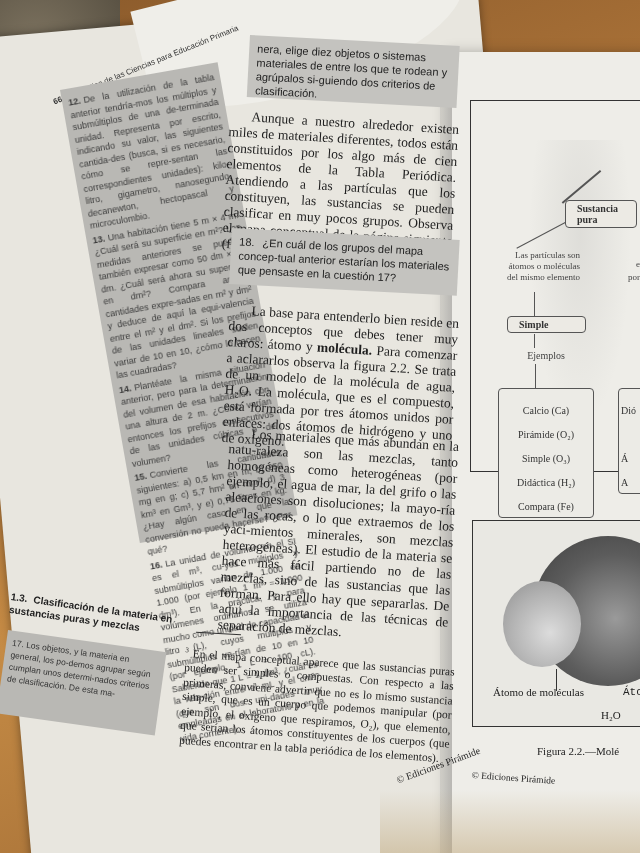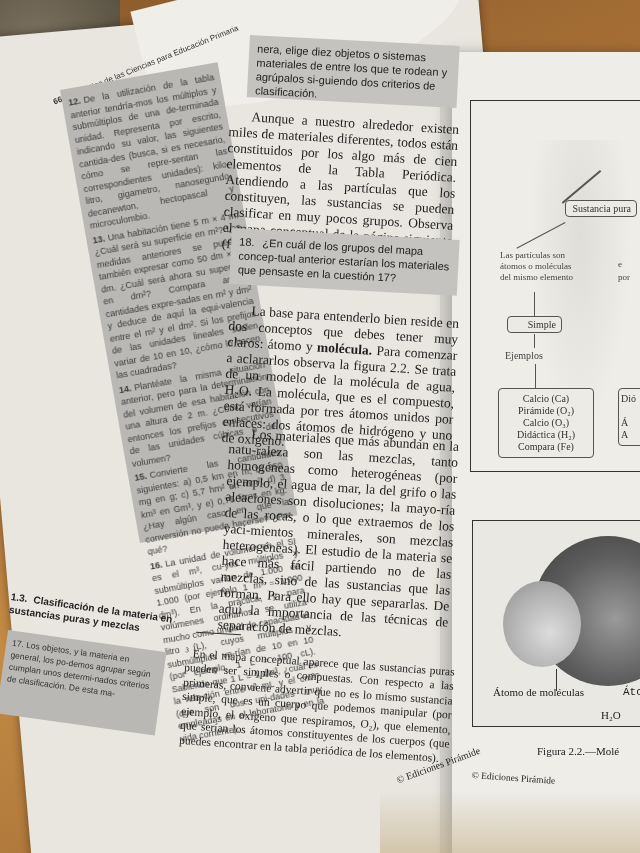--- a/index.html
+++ b/index.html
@@ -32,25 +32,25 @@
   .p1 { top:108px; }
   .p2 { top:302px; }
   .p3 { top:425px; }
 
   .fn-rule { position:absolute; left:196px; top:633px; width:45px; border-top:1px solid #333; transform:rotate(3deg); }
   .footnote { position:absolute; left:186px; top:643px; width:270px; font-size:11.5px; line-height:14.5px; color:#222; transform:rotate(4deg); transform-origin:0 0; text-align:justify; }
   .footnote sup { font-size:7px; margin-right:4px; }
   .copyright-left { position:absolute; left:395px; top:775px; font-size:10px; color:#222; transform:rotate(-20deg); transform-origin:0 0; white-space:nowrap; }
 
   .figure1 { position:absolute; left:470px; top:100px; width:180px; height:370px; border:1.5px solid #333; border-right:none; }
-  .node { position:absolute; border:1px solid #555; border-radius:4px; background:#eceae4; font-size:10px; color:#333; text-align:right; padding:2px 5px; box-sizing:border-box; }
-  .label { position:absolute; font-size:9px; color:#444; text-align:left; line-height:11px;font-family:Liberation Serif, serif; }
+  .node { position:absolute; border:1px solid #555; border-radius:4px; background:#eceae4; font-size:10px; color:#333; text-align:left; padding:2px 11px; box-sizing:border-box;font-weight:bold; }
+  .label { position:absolute; font-size:9px; color:#444; text-align:right; line-height:11px;font-family:Liberation Serif, serif; }
   .line { position:absolute; background:#555; }
   .examples { position:absolute; left:498px; top:388px; width:90px; border:1px solid #555; border-radius:4px; font-size:10px; line-height:12px; color:#333; text-align:center; padding:4px 2px; background:#ecebe6; }
-  .examples div { white-space:nowrap; }
+  .examples div { white-space:nowrap;margin-top:12px; }
   .ghost-cross { position:absolute; left:520px; top:140px; width:120px; height:320px; opacity:.12; background:radial-gradient(ellipse at 50% 30%,#6a6a6a 0%,transparent 60%); }
 
   .figure2 { position:absolute; left:472px; top:520px; width:180px; height:205px; border:1.5px solid #333; border-right:none; overflow:hidden; background:#e9e8e3; }
   .oxygen { position:absolute; left:60px; top:15px; width:150px; height:150px; border-radius:50%; background:radial-gradient(circle at 55% 55%,#9a9a9a 0%,#5c5c5c 55%,#3e3e3e 100%); }
   .hydrogen { position:absolute; left:30px; top:60px; width:78px; height:86px; border-radius:50%; background:radial-gradient(circle at 60% 60%,#dcdcdc 0%,#b3b3b3 55%,#8f8f8f 100%); }
   .h-pointer { position:absolute; left:83px; top:148px; width:1px; height:22px; background:#333; }
   .fig2-label-h { position:absolute; left:20px; top:165px; font-size:11px; color:#222; white-space:nowrap; }
   .fig2-label-o { position:absolute; left:150px; top:165px; font-size:11px; color:#222; white-space:nowrap;font-family:Liberation Mono, monospace; }
   .fig2-formula { position:absolute; left:128px; top:188px; font-size:11px; color:#222; }
   .fig2-caption { position:absolute; left:537px; top:745px; font-size:11px; color:#222; white-space:nowrap;text-align:right; }
@@ -119,28 +119,28 @@
 <div class="ghost-cross"></div>
 <div class="line" style="left:600px;top:170px;width:1.5px;height:50px;transform:rotate(50deg);transform-origin:0 0;"></div>
 <div class="node" style="left:565px;top:200px;width:72px;">Sustancia pura</div>
 <div class="line" style="left:565px;top:222px;width:1px;height:55px;transform:rotate(62deg);transform-origin:0 0;"></div>
 <div class="label" style="left:500px;top:250px;width:80px;">Las partículas son átomos o moléculas del mismo elemento</div>
 <div class="label" style="left:618px;top:258px;width:22px;line-height:13px;">
   <div>e</div>
   <div>por</div>
 </div>
 <div class="line" style="left:534px;top:292px;width:1px;height:25px;"></div>
-<div class="node" style="left:507px;top:316px;width:55px;">Simple</div>
+<div class="node" style="left:507px;top:316px;width:79px;">Simple</div>
 <div class="line" style="left:534px;top:334px;width:1px;height:14px;"></div>
 <div class="label" style="left:505px;top:350px;width:60px;font-size:10px;">Ejemplos</div>
 <div class="line" style="left:535px;top:364px;width:1px;height:24px;"></div>
 <div class="examples">
   <div>Calcio (Ca)</div>
   <div>Pirámide (O₂)</div>
-  <div>Calcio (O₃)</div>
+  <div>Simple (O₃)</div>
   <div>Didáctica (H₂)</div>
   <div>Compara (Fe)</div>
 </div>
 <div class="examples" style="left:618px;top:388px;width:40px;text-align:left;">
   <div>Dió</div>
   <div>&nbsp;</div>
   <div>Á</div>
   <div>A</div>
 </div>
 

